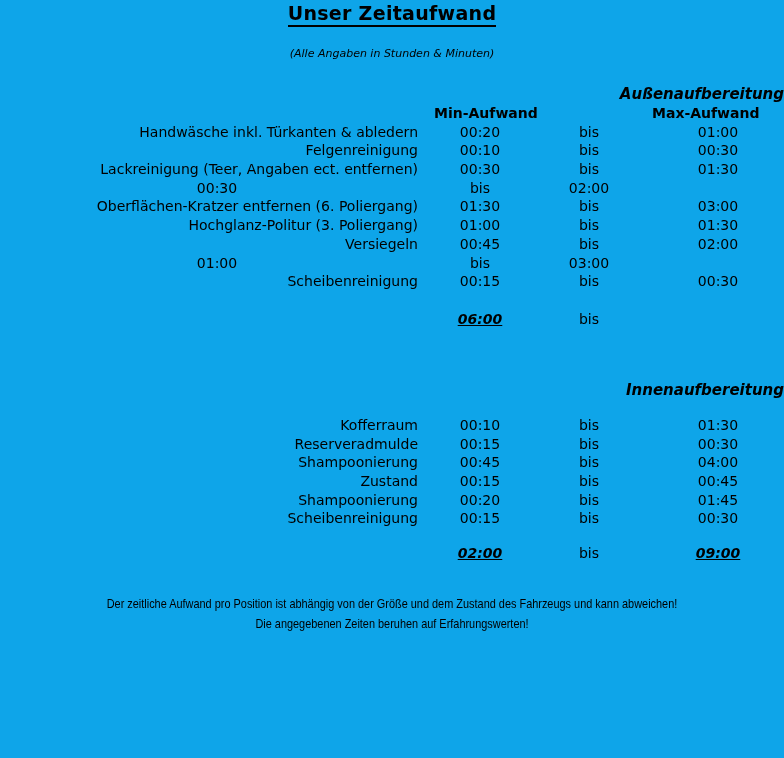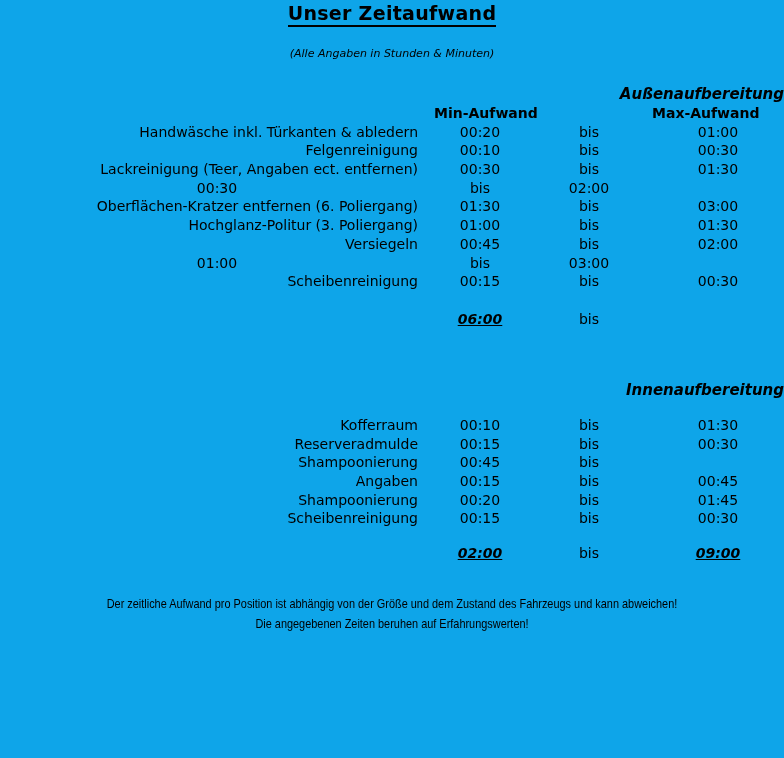--- a/index.html
+++ b/index.html
@@ -145,23 +145,24 @@
       <div class="row">
         <div class="cell label">Reserveradmulde</div>
         <div class="cell min">00:15</div>
         <div class="cell bis">bis</div>
         <div class="cell max">00:30</div>
       </div>
       <div class="row">
         <div class="cell label">Shampoonierung</div>
         <div class="cell min">00:45</div>
         <div class="cell bis">bis</div>
+        <div class="cell max">04:00</div>
       </div>
       <div class="row">
-        <div class="cell label">Angaben</div>
+        <div class="cell label">Zustand</div>
         <div class="cell min">00:15</div>
         <div class="cell bis">bis</div>
         <div class="cell max">00:45</div>
       </div>
       <div class="row">
         <div class="cell label">Shampoonierung</div>
         <div class="cell min">00:20</div>
         <div class="cell bis">bis</div>
         <div class="cell max">01:45</div>
       </div>

